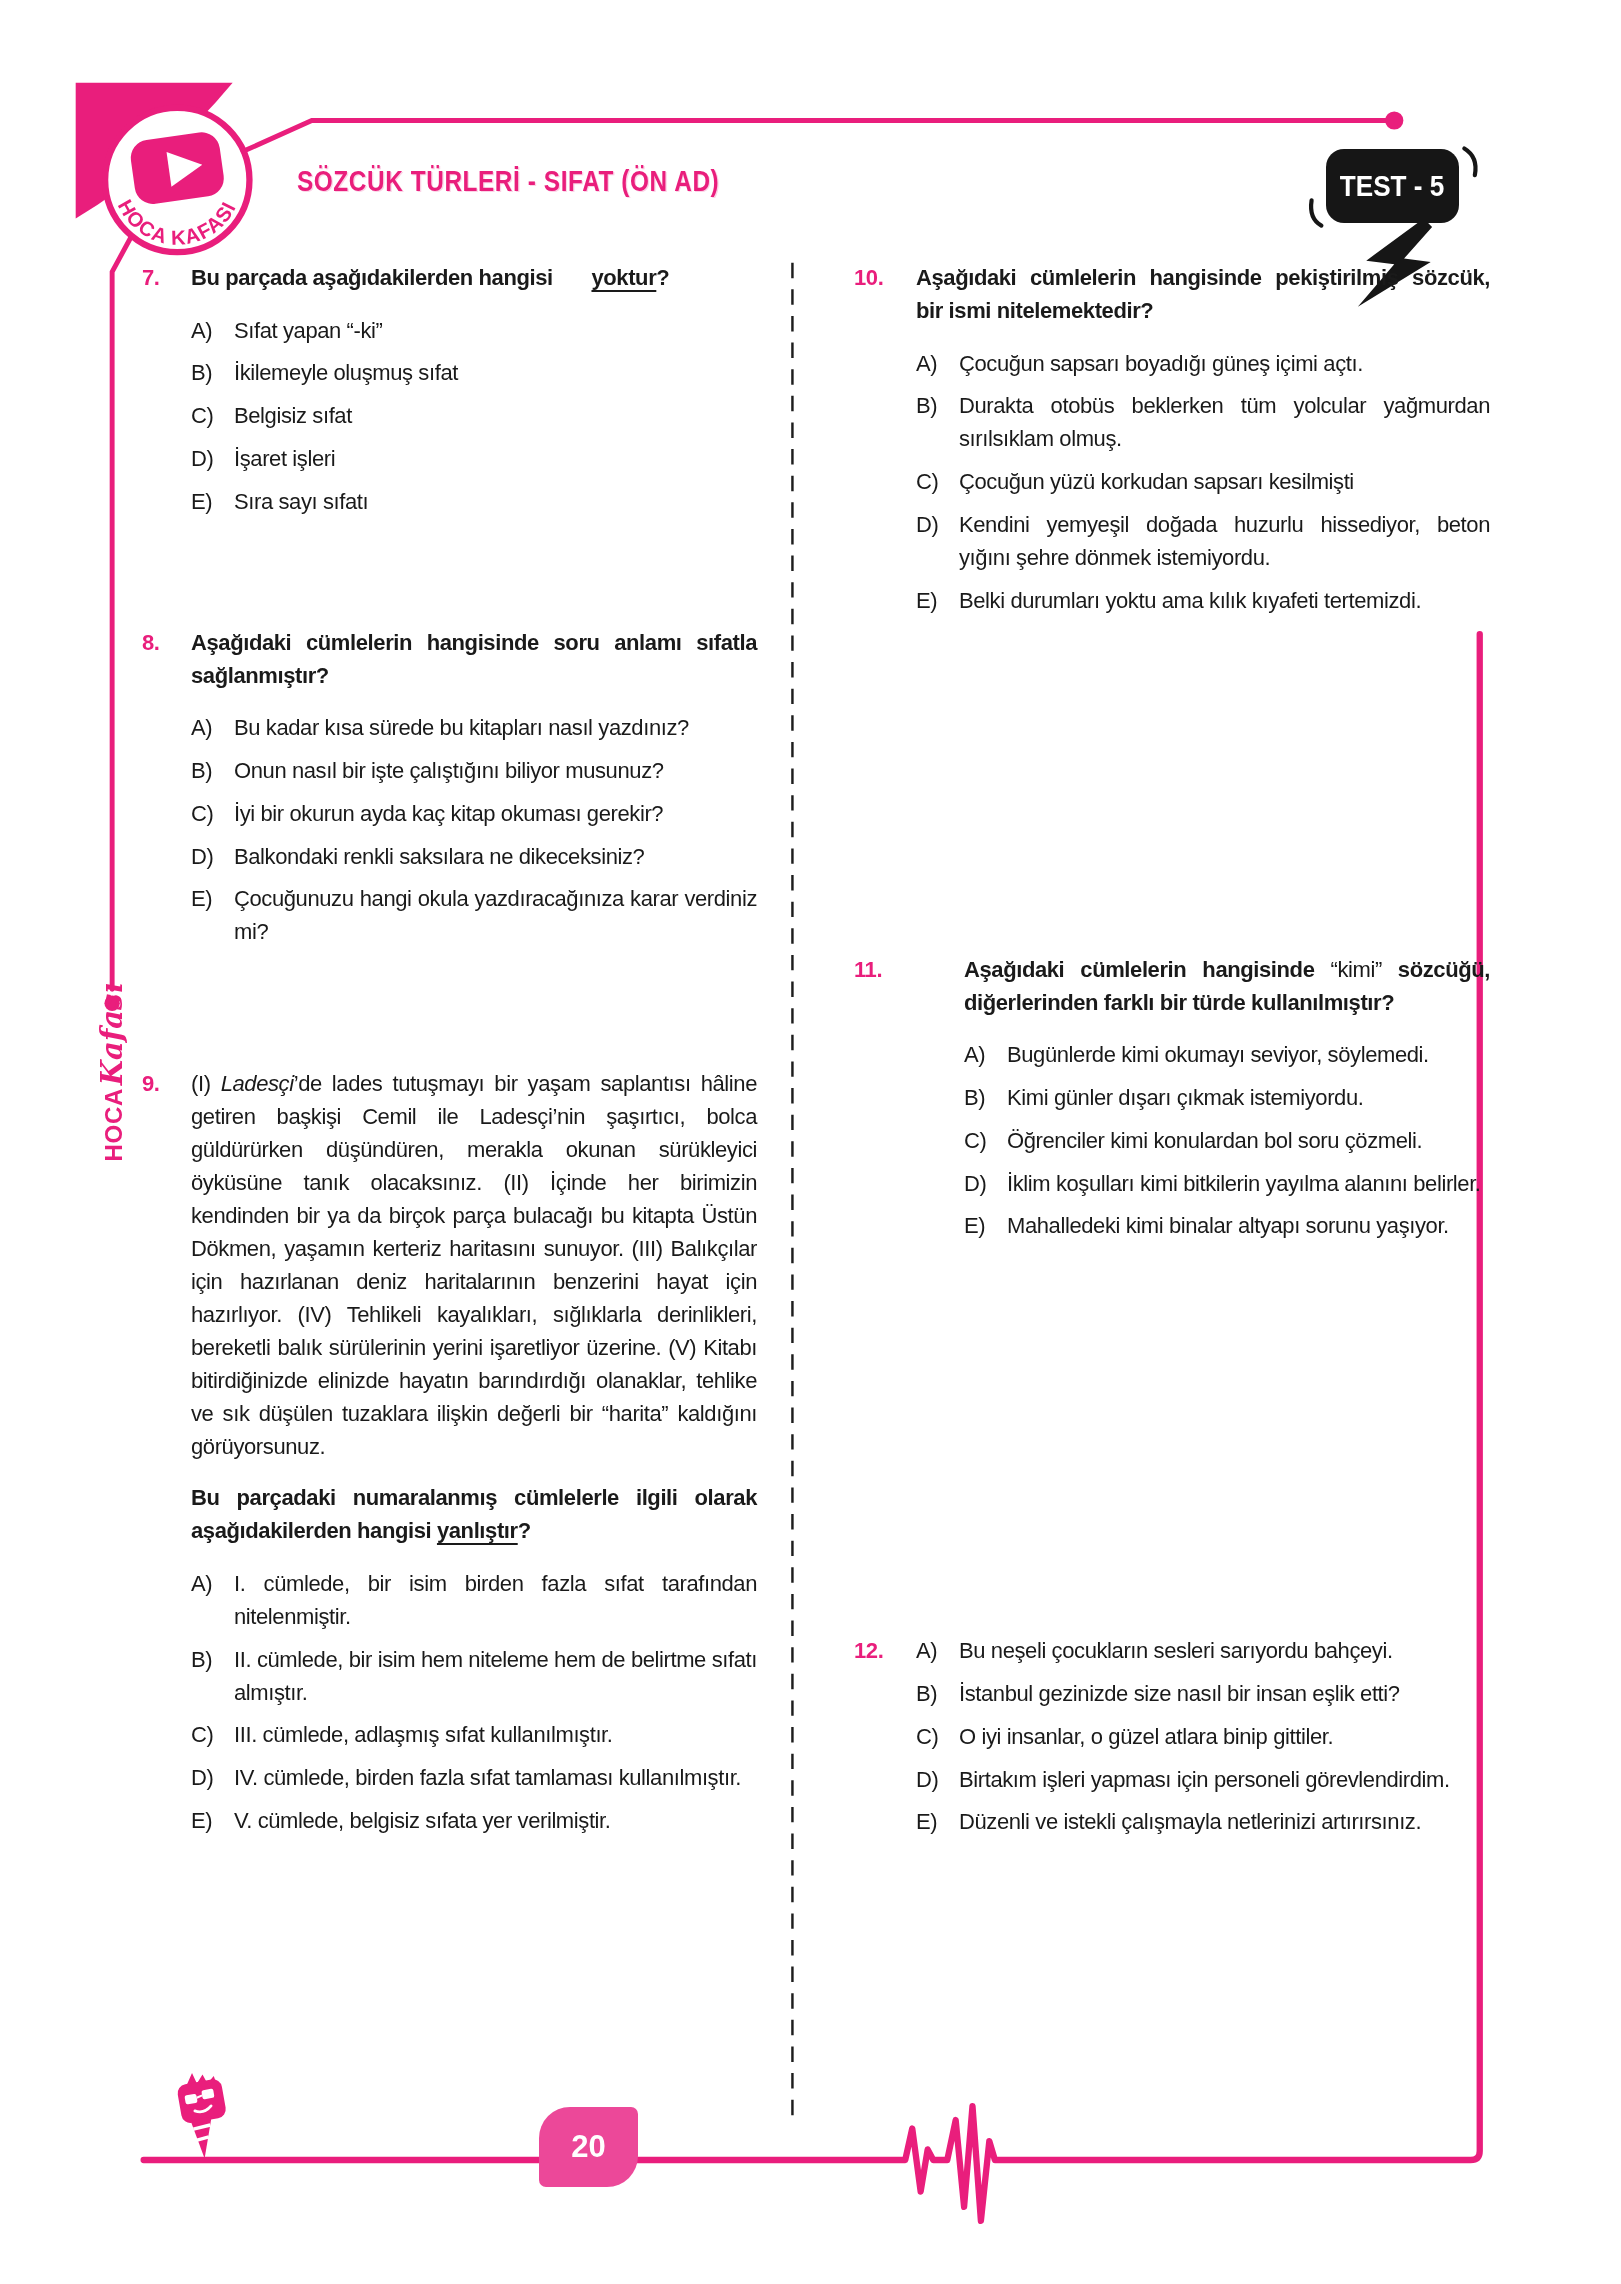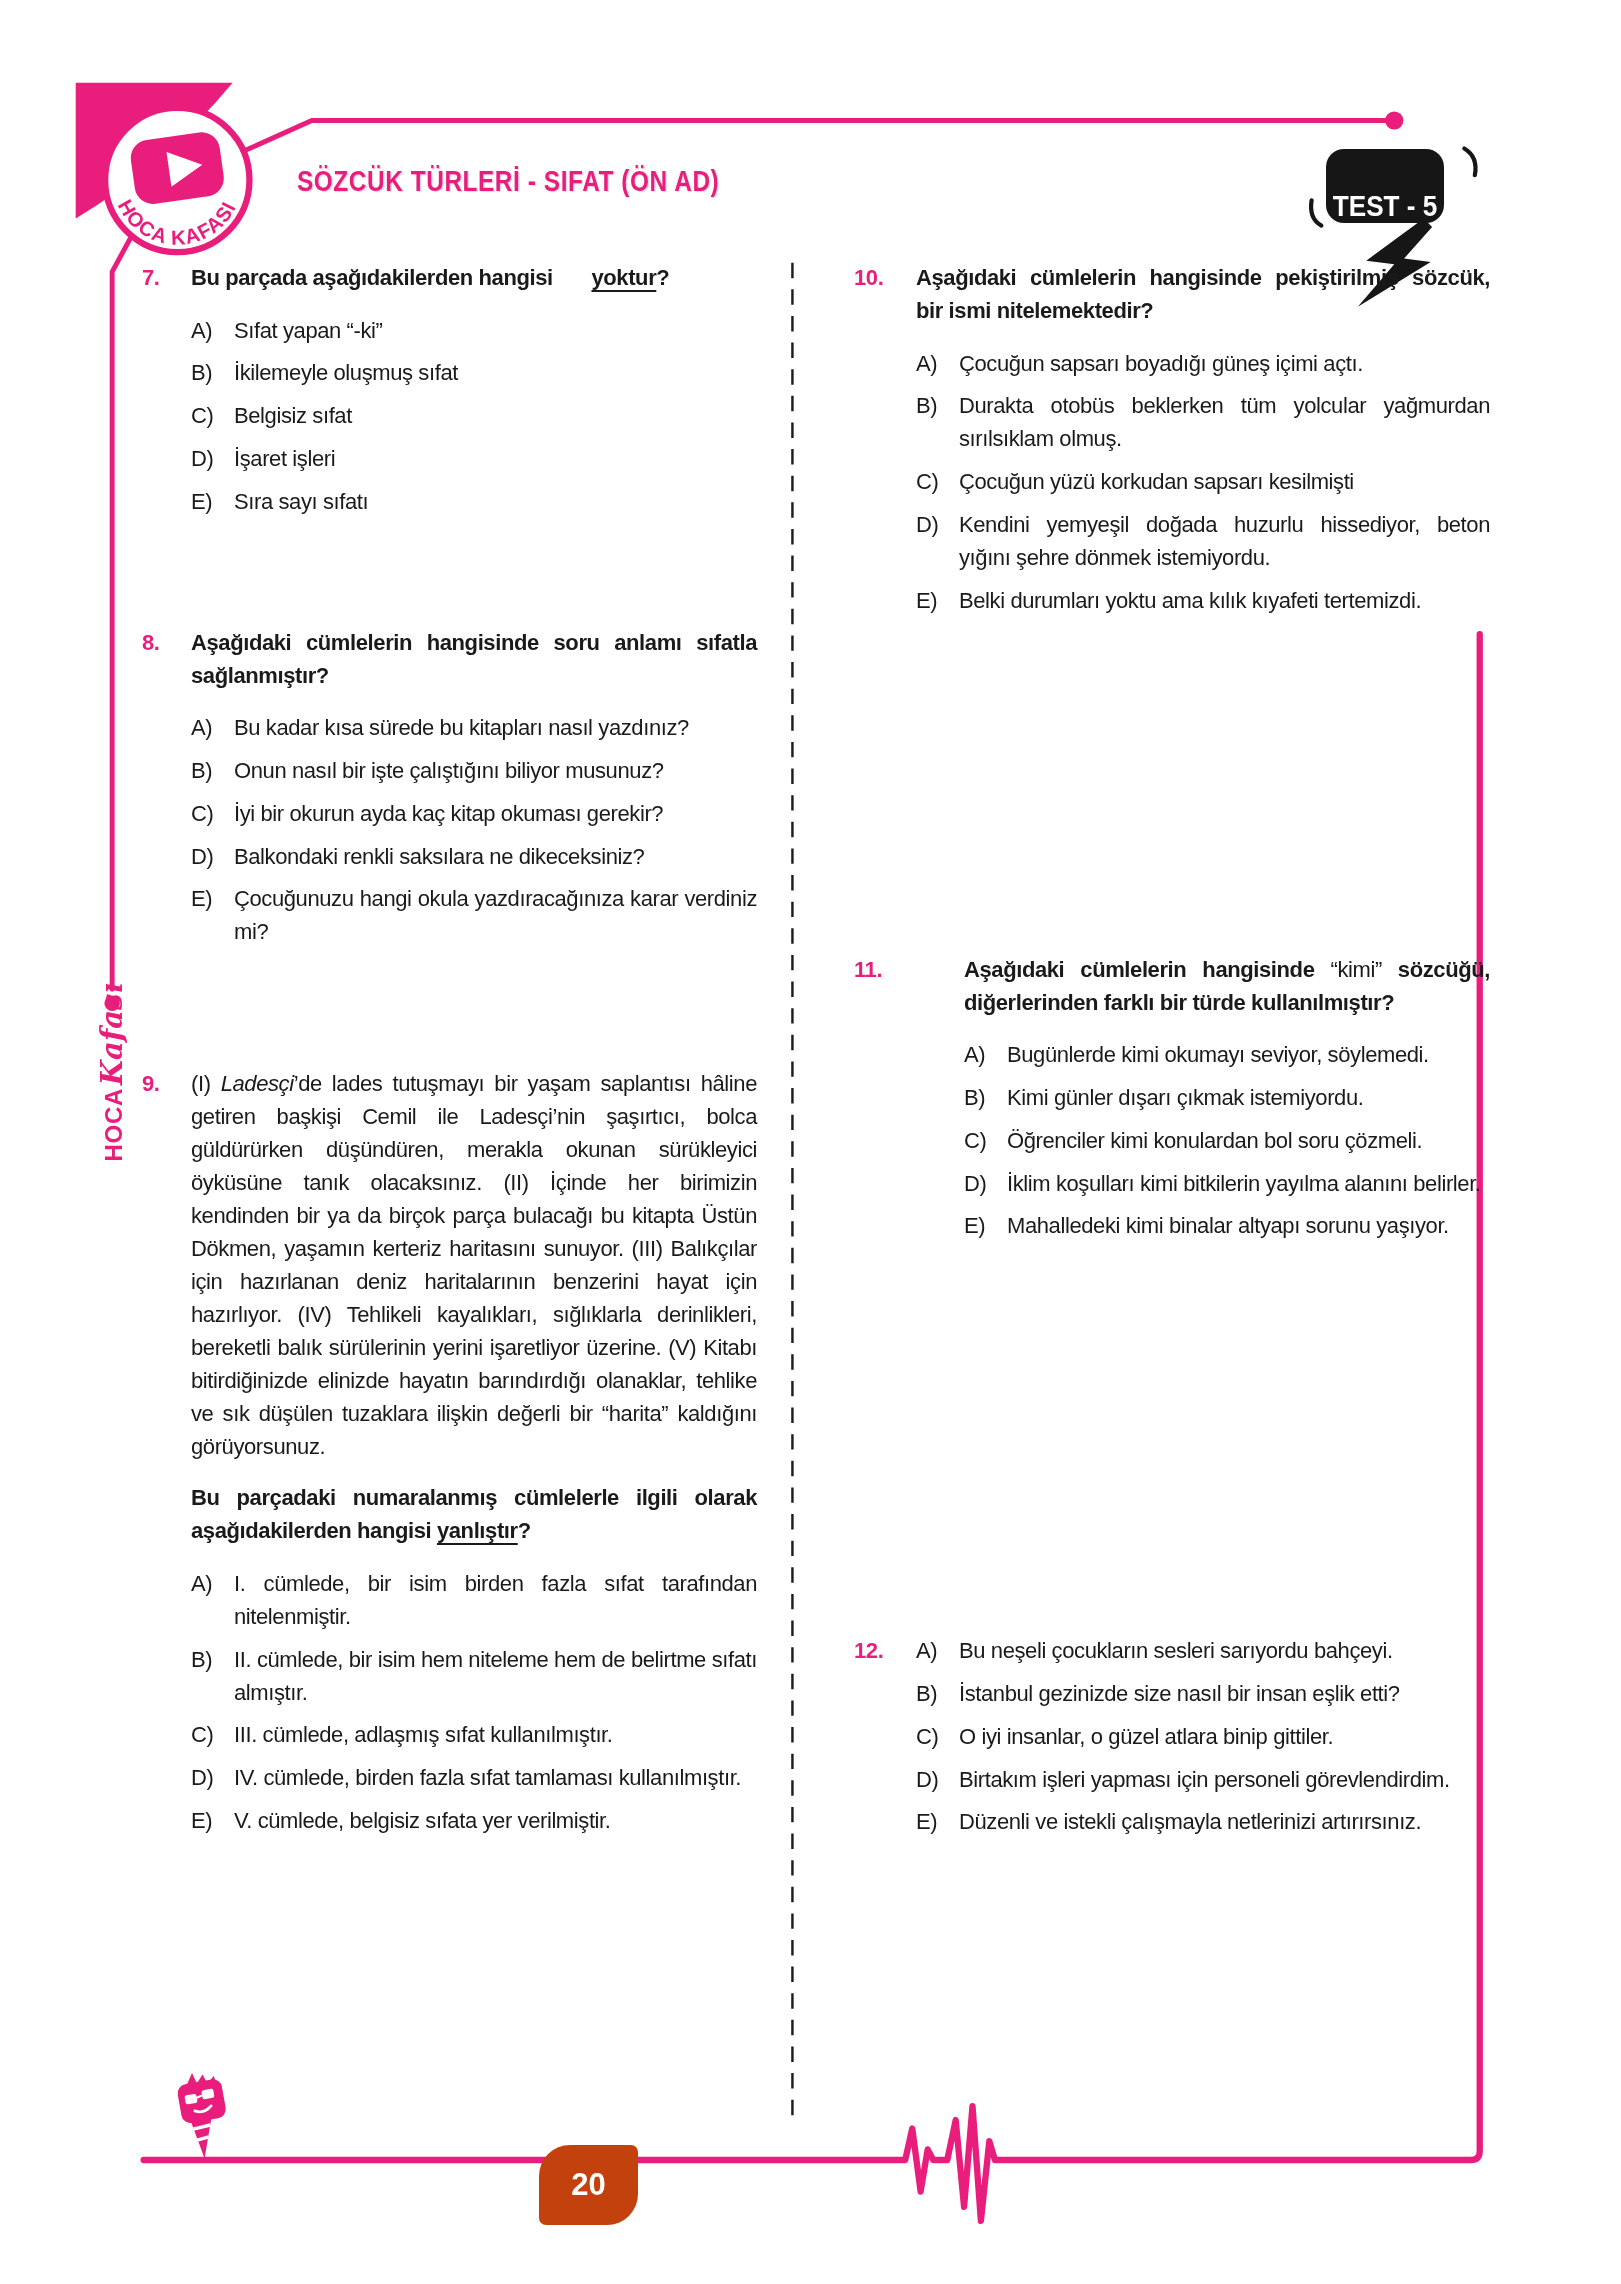--- a/index.html
+++ b/index.html
@@ -11,22 +11,22 @@
   
   #decor{position:absolute;left:0;top:0;z-index:0;}
   
   #page-title{
     position:absolute;left:297px;top:165px;z-index:2;
     font-size:29px;font-weight:800;color:#E91E7C;letter-spacing:0.7px;
     transform:scaleX(.84);transform-origin:left center;white-space:nowrap;
     text-shadow:1.4px 1.4px 0 #fbd3e6, -0.7px -0.7px 0 #ffffff;
   }
   #test-badge{
-    position:absolute;left:1326px;top:149px;width:118px;height:74px;z-index:2;
-    background:#161616;border-radius:18px;display:flex;align-items:flex-end;justify-content:center;
+    position:absolute;left:1326px;top:149px;width:133px;height:74px;z-index:2;
+    background:#161616;border-radius:18px;display:flex;align-items:center;justify-content:center;
     color:#ffffff;font-size:29px;font-weight:800;letter-spacing:0;
   }
   #test-badge span{transform:scaleX(.9);white-space:nowrap;}
   
   #side-brand{
     position:absolute;left:112px;top:1072px;z-index:2;
     transform:translate(-50%,-50%) rotate(-90deg);
     color:#E91E7C;white-space:nowrap;line-height:1;
   }
   #side-brand .brand-bold{font-weight:800;font-size:24px;letter-spacing:0.7px;}
@@ -49,23 +49,23 @@
   .q-body{flex:1;min-width:0;}
   .q-para{margin:0 0 18px 0;text-align:justify;}
   .q-stem{margin:0 0 19.6px 0;font-weight:700;text-align:justify;}
   .q-stem .u{text-decoration:underline;text-underline-offset:4.9px;text-decoration-thickness:2.1px;}
   .option{display:flex;margin-bottom:9.8px;}
   .opt-label{flex:none;width:43px;}
   .opt-text{flex:1;min-width:0;text-align:justify;}
   
   #page-num-badge{
     position:absolute;left:539px;top:2107px;width:99px;height:80px;z-index:2;
-    background:#c2410c;border-radius:31px 7px 31px 7px;
+    background:#ec4899;border-radius:31px 7px 31px 7px;
     display:flex;align-items:center;justify-content:center;
-    color:#ffffff;font-size:31px;font-weight:800;margin-top:38px;
+    color:#ffffff;font-size:31px;font-weight:800;
   }
 </style>
 </head>
 <body>
 
 <svg id="decor" width="1622" height="2284" viewBox="0 0 2315 3260" aria-hidden="true">
 
   <path d="M108 118 L332 118 Q 235 235 108 312 Z" fill="#E91E7C"></path>
 
   <g>

